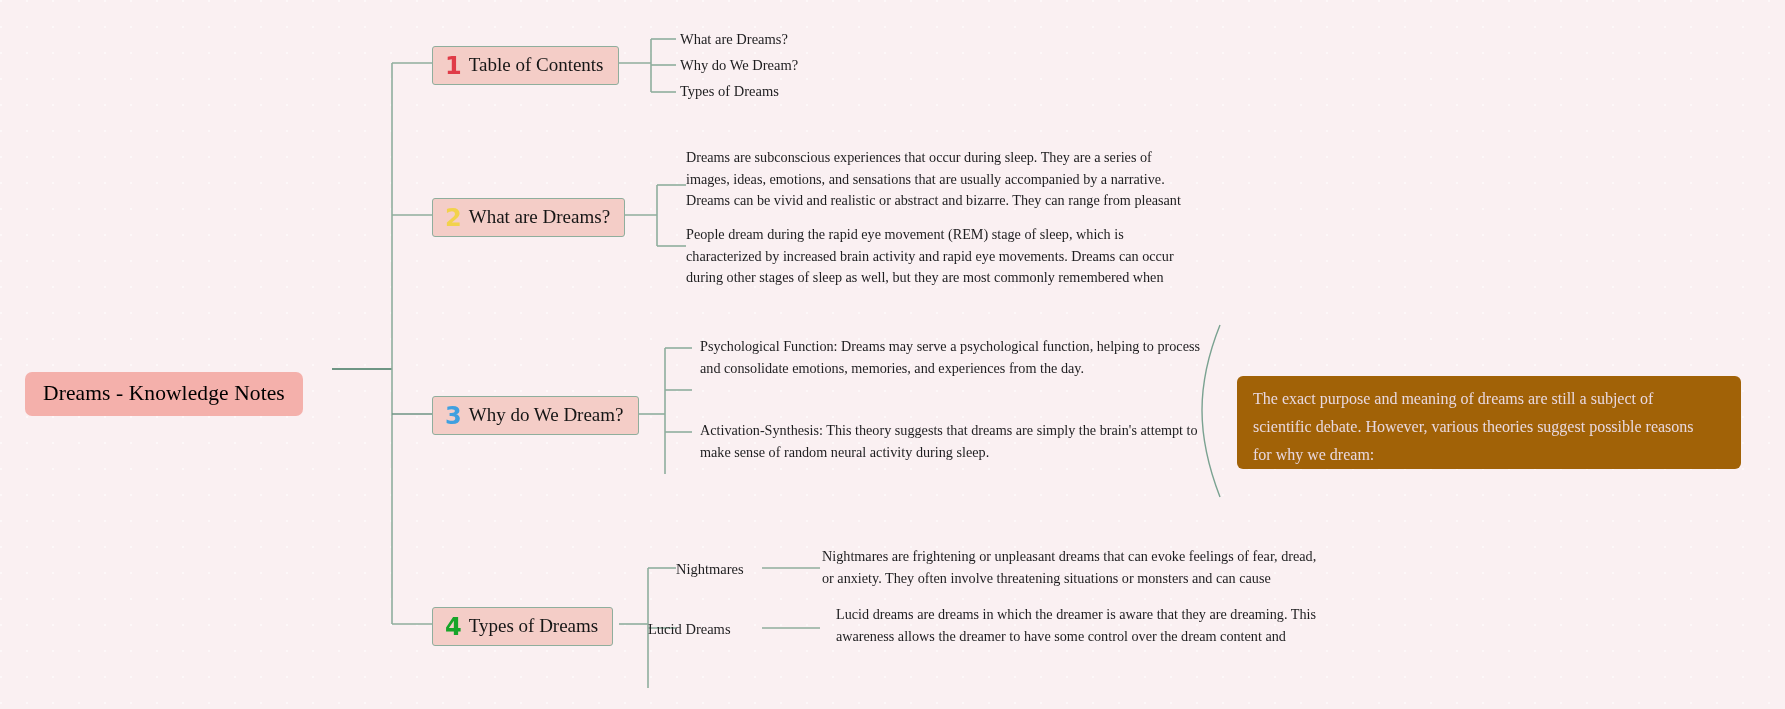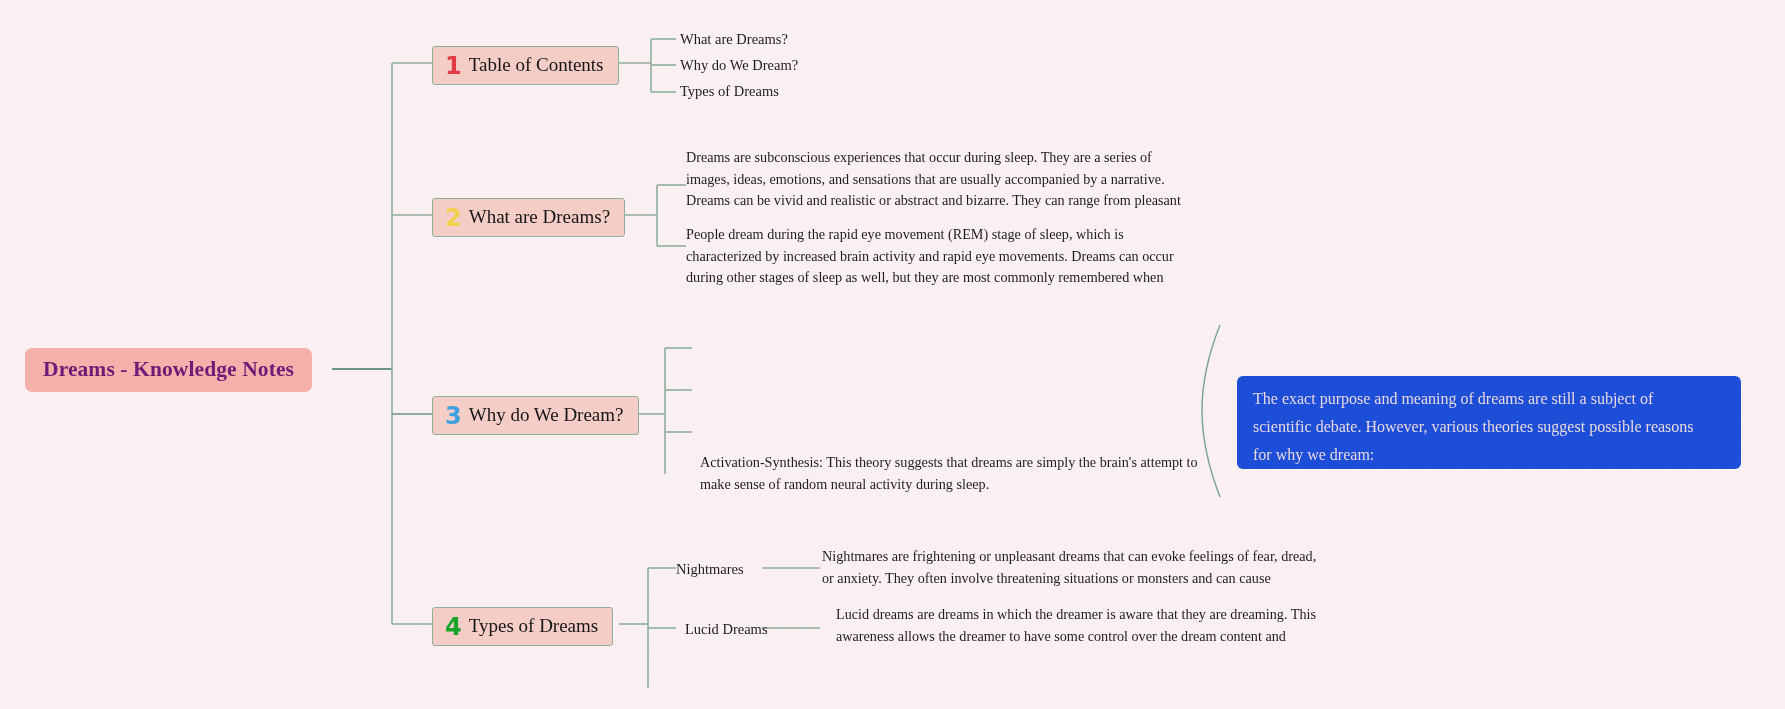--- a/index.html
+++ b/index.html
@@ -33,24 +33,25 @@
     position: absolute;
     display: flex;
     align-items: center;
     white-space: nowrap;
   }
 
   .root-node {
     background: #f4b0ab;
     border-radius: 7px;
     padding: 9px 18px 10px 18px;
-    font-weight: bold;
+    font-weight: normal;
     font-size: 21.5px;
     letter-spacing: .1px;
-    color: #701a75;
+    color: #000000;
+    margin-top: 24px;
   }
 
   .topic-node {
     background: #f4cdc7;
     border: 1px solid #8fae9d;
     border-radius: 3px;
     padding: 6px 14px 7px 12px;
     font-size: 19px;
     color: #161616;
     gap: 7px;
@@ -76,21 +77,21 @@
     position: absolute;
     font-size: 14.2px;
     line-height: 21.6px;
     color: #1d1d1f;
     overflow: hidden;
     text-align: left;
   }
 
   .callout {
     position: absolute;
-    background: #1d4ed8;
+    background: #a16207;
     border-radius: 6px;
     color: #e8d8df;
     font-size: 16px;
     line-height: 28px;
     padding: 9px 32px 10px 16px;
     overflow: hidden;
     word-break: break-word;
   }
 </style>
 </head>
@@ -168,34 +169,35 @@
 
   <div class="para" style="left:686px; top:147px; width:497px; height:66px;">Dreams are subconscious experiences that occur during sleep. They are a series of images, ideas, emotions, and sensations that are usually accompanied by a narrative. Dreams can be vivid and realistic or abstract and bizarre. They can range from pleasant to unpleasant experiences.</div>
 
   <div class="para" style="left:686px; top:224px; width:497px; height:66px;">People dream during the rapid eye movement (REM) stage of sleep, which is characterized by increased brain activity and rapid eye movements. Dreams can occur during other stages of sleep as well, but they are most commonly remembered when awaking from REM sleep.</div>
 
   <div class="node topic-node" style="left:432px; top:396px;">
     <span class="topic-num" style="color: rgb(63, 160, 224);">3</span>
     <span>Why do We Dream?</span>
   </div>
 
-
-
-  <div class="para" style="left:700px; top:420px; width:500px; height:44px;margin-top:32px;">Activation-Synthesis: This theory suggests that dreams are simply the brain's attempt to make sense of random neural activity during sleep.</div>
+  <div class="para" style="left:700px; top:336px; width:500px; height:44px;">Psychological Function: Dreams may serve a psychological function, helping to process and consolidate emotions, memories, and experiences from the day.</div>
+
+
+  <div class="para" style="left:700px; top:420px; width:500px; height:44px;">Activation-Synthesis: This theory suggests that dreams are simply the brain's attempt to make sense of random neural activity during sleep.</div>
 
   <div class="callout" style="left:1237px; top:376px; width:504px; height:93px;">The exact purpose and meaning of dreams are still a subject of scientific debate. However, various theories suggest possible reasons for why we dream:</div>
 
   <div class="node topic-node" style="left:432px; top:607px;">
     <span class="topic-num" style="color: rgb(23, 164, 41);">4</span>
     <span>Types of Dreams</span>
   </div>
 
   <div class="leaf-label" style="left:676px; top:561px;text-align:center;">
     <span>Nightmares</span>
   </div>
   <div class="para" style="left:822px; top:546px; width:495px; height:46px;">Nightmares are frightening or unpleasant dreams that can evoke feelings of fear, dread, or anxiety. They often involve threatening situations or monsters and can cause disturbances in sleep.</div>
 
-  <div class="leaf-label" style="left:685px; top:621px;">
+  <div class="leaf-label" style="left:648px; top:621px;">
     <span>Lucid Dreams</span>
   </div>
   <div class="para" style="left:836px; top:604px; width:495px; height:46px;">Lucid dreams are dreams in which the dreamer is aware that they are dreaming. This awareness allows the dreamer to have some control over the dream content and actively participate in the dream scenario.</div>
 
 </div>
 
 </body></html>

